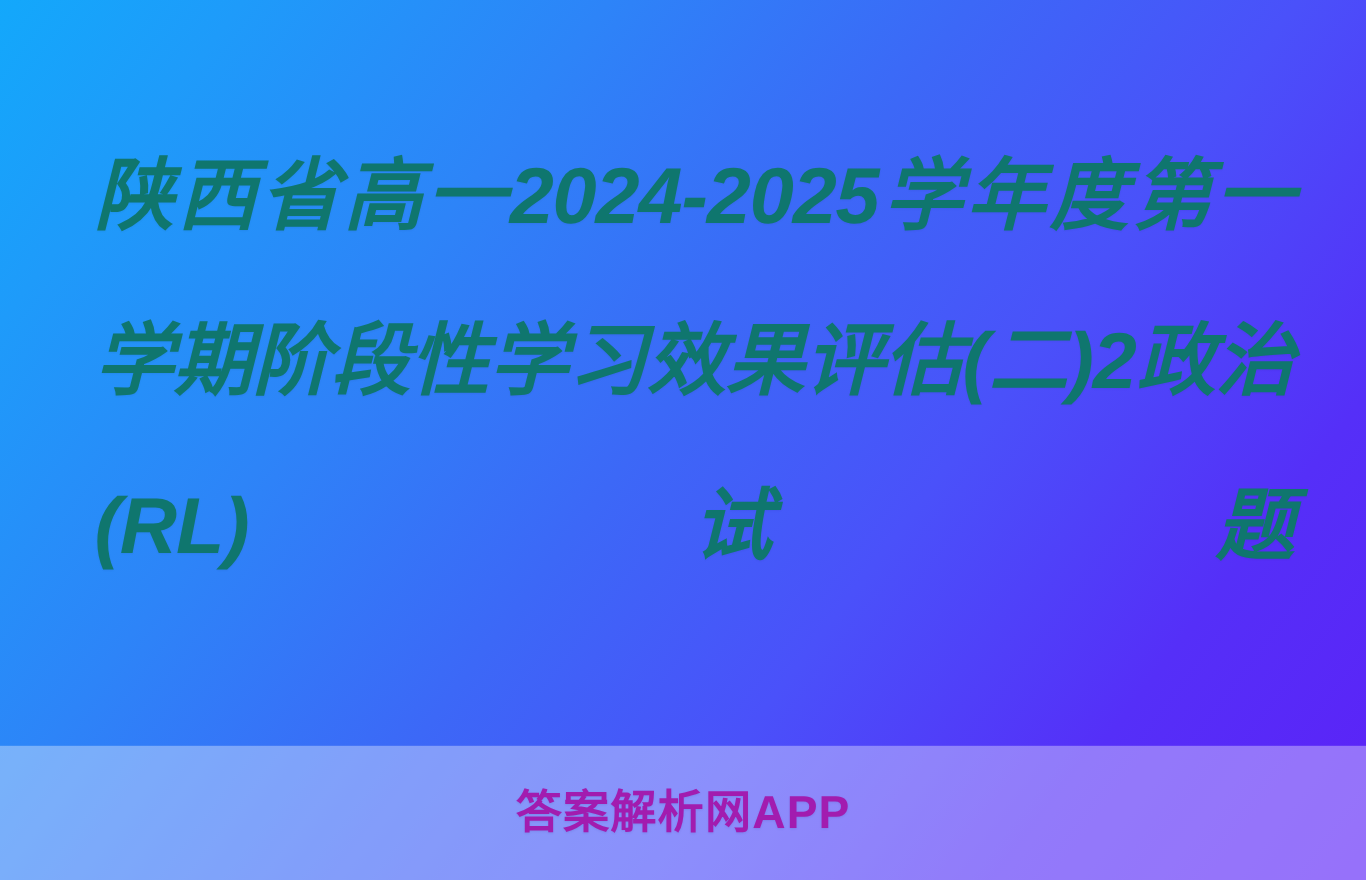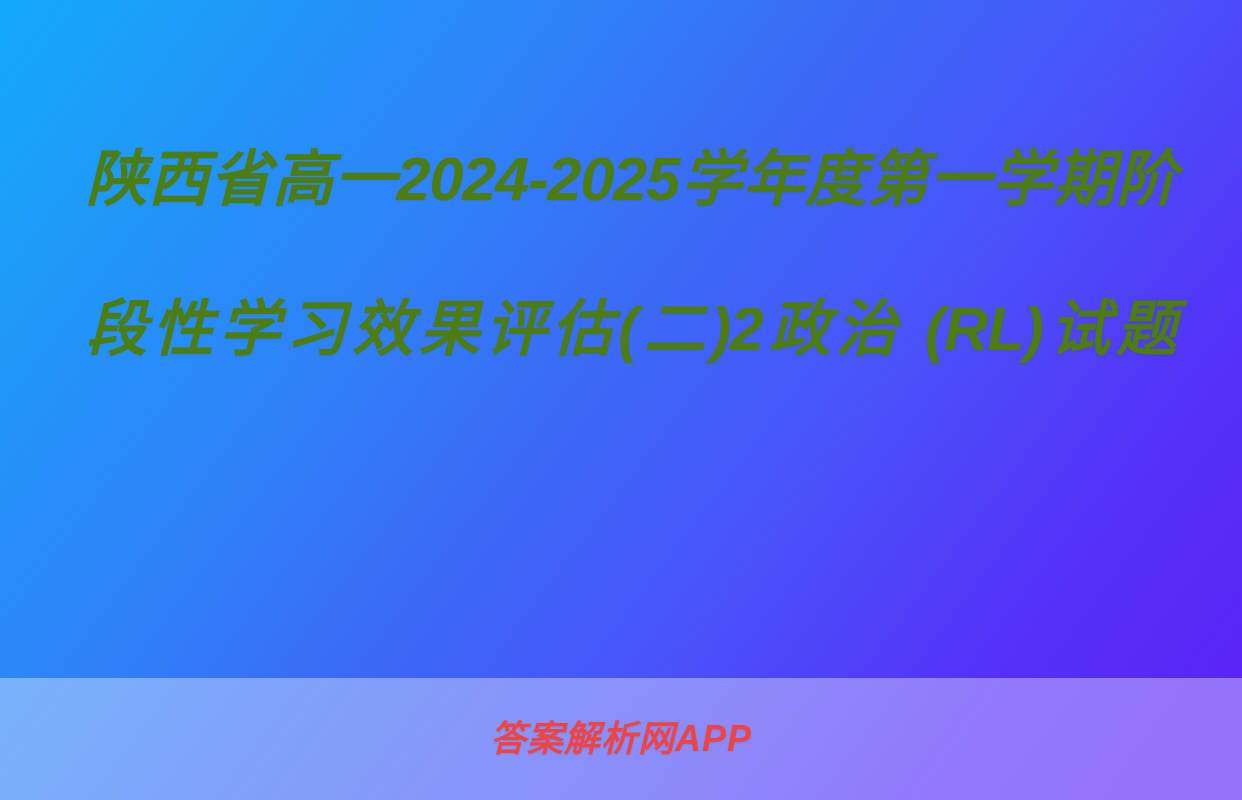--- a/index.html
+++ b/index.html
@@ -33,22 +33,22 @@
   }
 
   
   #title-block {
     position: absolute;
     left: 86px;
     top: 104px;
     width: 1090px;
     text-align: justify;
     text-align-last: justify;
-    color: #4d7c0f;
-    font-size: 61px;
+    color: #0f766e;
+    font-size: 72px;
     line-height: 150px;
     font-weight: 700;
     font-style: italic;
     letter-spacing: -1px;
     white-space: pre-wrap;
     word-break: break-all;
     text-shadow: 0 1px 2px rgba(0,0,0,0.05);
   }
 
   
@@ -58,24 +58,23 @@
     right: 0;
     top: 678px;
     height: 122px;
     background: rgba(255,255,255,0.36);
     display: flex;
     align-items: center;
     justify-content: center;
   }
 
   #watermark-text {
-    color: #ef4444;
-    font-size: 36px;
+    color: #a21caf;
+    font-size: 42px;
     font-weight: 700;
-    font-style: italic;
     letter-spacing: 1px;
     line-height: 1;
     text-shadow: 0 1px 2px rgba(40,40,120,0.12);
   }
 </style>
 </head>
 <body>
 
 <div id="app-root">
 

